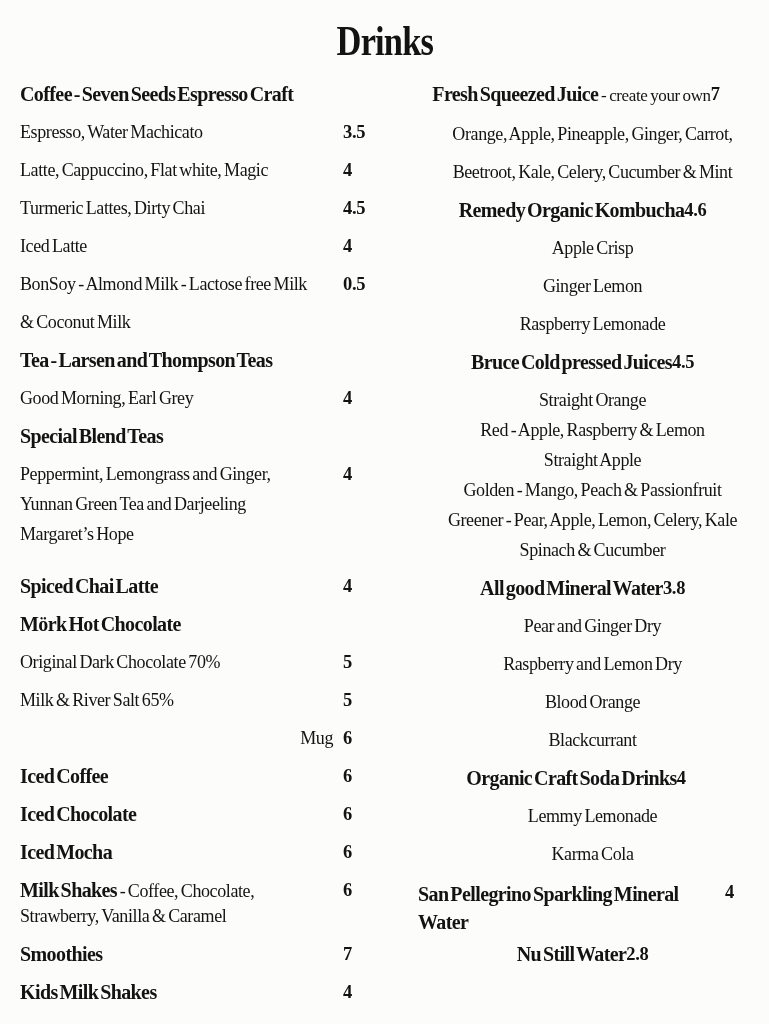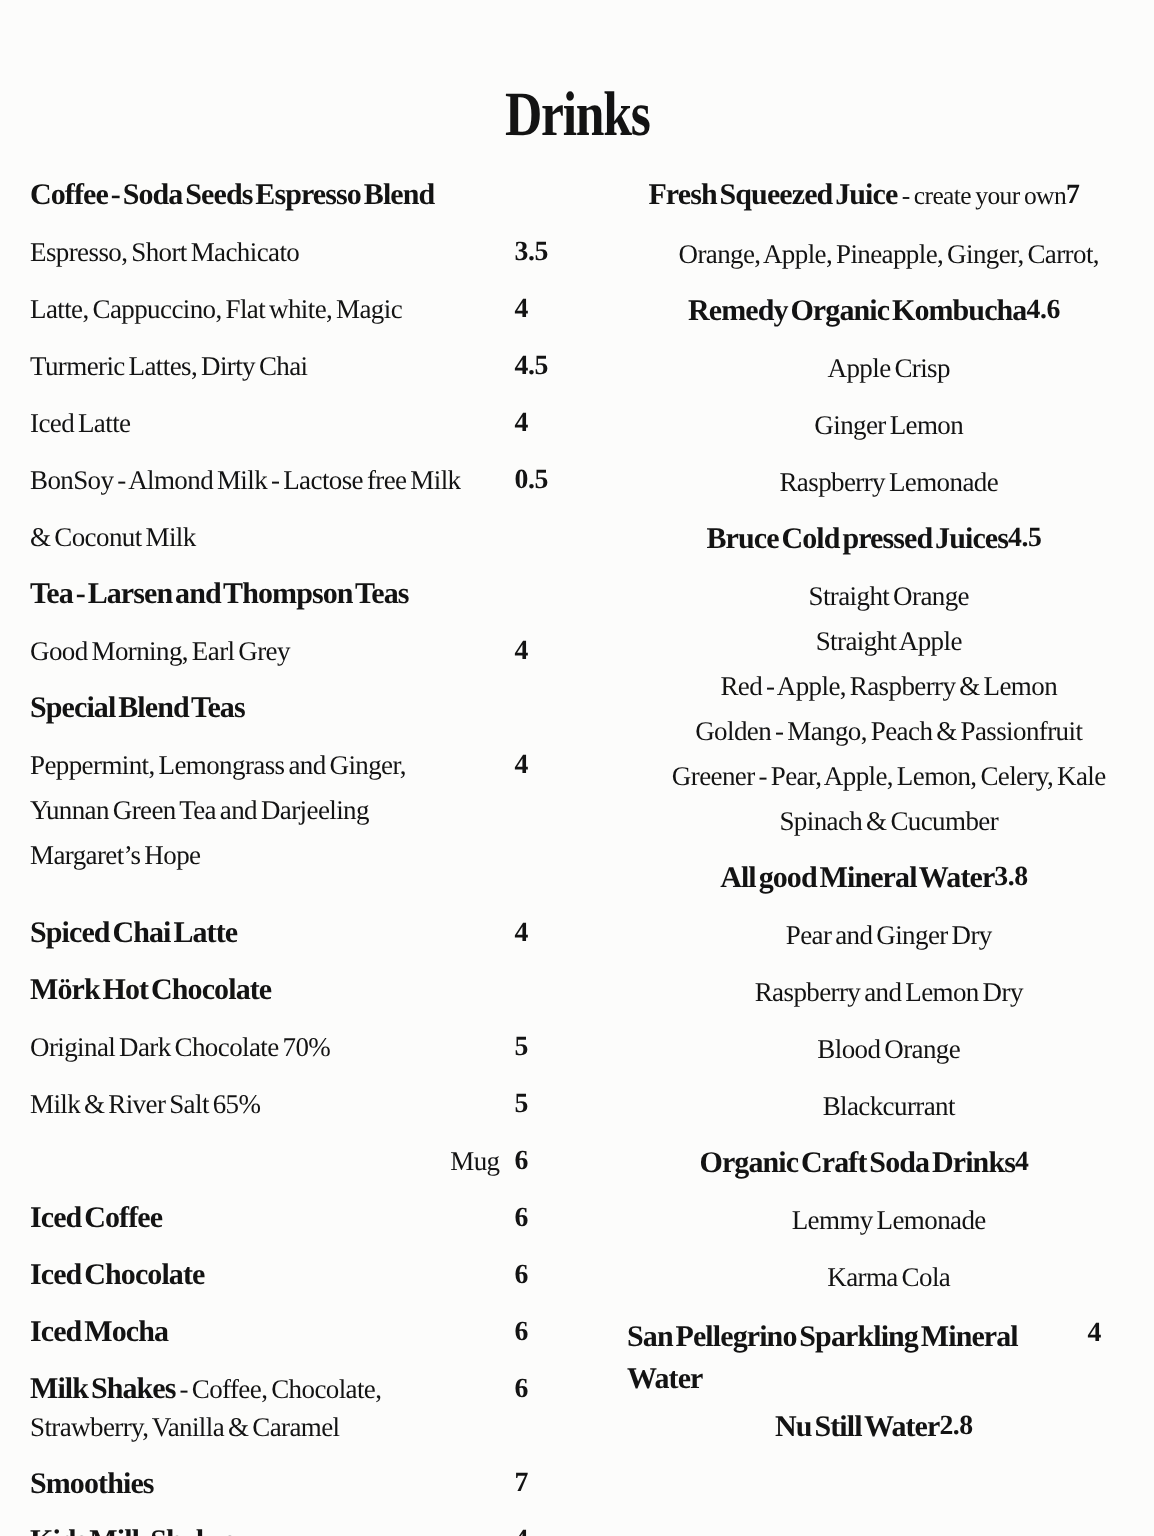--- a/index.html
+++ b/index.html
@@ -10,21 +10,20 @@
     height: 1024px;
     overflow: hidden;
     font-family: "Liberation Serif", "DejaVu Serif", serif;
     color: #131313;
   }
   .menu-page {
     width: 769px;
     height: 932px;
     box-sizing: border-box;
     padding-top: 18px;
-    margin-top: 36px;
   }
   .title {
     text-align: center;
     margin: 0 0 18px 0;
     font-size: 42px;
     line-height: 46px;
     font-weight: 700;
   }
   .title .squeeze {
     display: inline-block;
@@ -93,25 +92,25 @@
 
 <div class="menu-page">
 
   <h1 class="title"><span class="squeeze">Drinks</span></h1>
 
   <div class="cols">
 
     <div class="col col-left">
 
       <div class="row h">
-        <span class="t">Coffee - Soda Seeds Espresso Blend</span>
-      </div>
-
-      <div class="row">
-        <span class="t">Espresso, Short Machicato</span>
+        <span class="t">Coffee - Seven Seeds Espresso Craft</span>
+      </div>
+
+      <div class="row">
+        <span class="t">Espresso, Water Machicato</span>
         <span class="price">3.5</span>
       </div>
 
       <div class="row">
         <span class="t">Latte, Cappuccino, Flat white, Magic</span>
         <span class="price">4</span>
       </div>
 
       <div class="row">
         <span class="t">Turmeric Lattes, Dirty Chai</span>
@@ -222,20 +221,23 @@
 
       <div class="row h">
         <span class="t"><span>Fresh Squeezed Juice</span><span class="note"> - create your own</span></span>
         <span class="price">7</span>
       </div>
 
       <div class="row">
         <span class="t">Orange, Apple, Pineapple, Ginger, Carrot,</span>
       </div>
 
+      <div class="row">
+        <span class="t">Beetroot, Kale, Celery, Cucumber &amp; Mint</span>
+      </div>
 
       <div class="row h">
         <span class="t">Remedy Organic Kombucha</span>
         <span class="price">4.6</span>
       </div>
 
       <div class="row">
         <span class="t">Apple Crisp</span>
       </div>
 
@@ -250,25 +252,25 @@
       <div class="row h">
         <span class="t">Bruce Cold pressed Juices</span>
         <span class="price">4.5</span>
       </div>
 
       <div class="row tight">
         <span class="t">Straight Orange</span>
       </div>
 
       <div class="row tight">
+        <span class="t">Red - Apple, Raspberry &amp; Lemon</span>
+      </div>
+
+      <div class="row tight">
         <span class="t">Straight Apple</span>
-      </div>
-
-      <div class="row tight">
-        <span class="t">Red - Apple, Raspberry &amp; Lemon</span>
       </div>
 
       <div class="row tight">
         <span class="t">Golden - Mango, Peach &amp; Passionfruit</span>
       </div>
 
       <div class="row tight">
         <span class="t">Greener - Pear, Apple, Lemon, Celery, Kale</span>
       </div>
 

